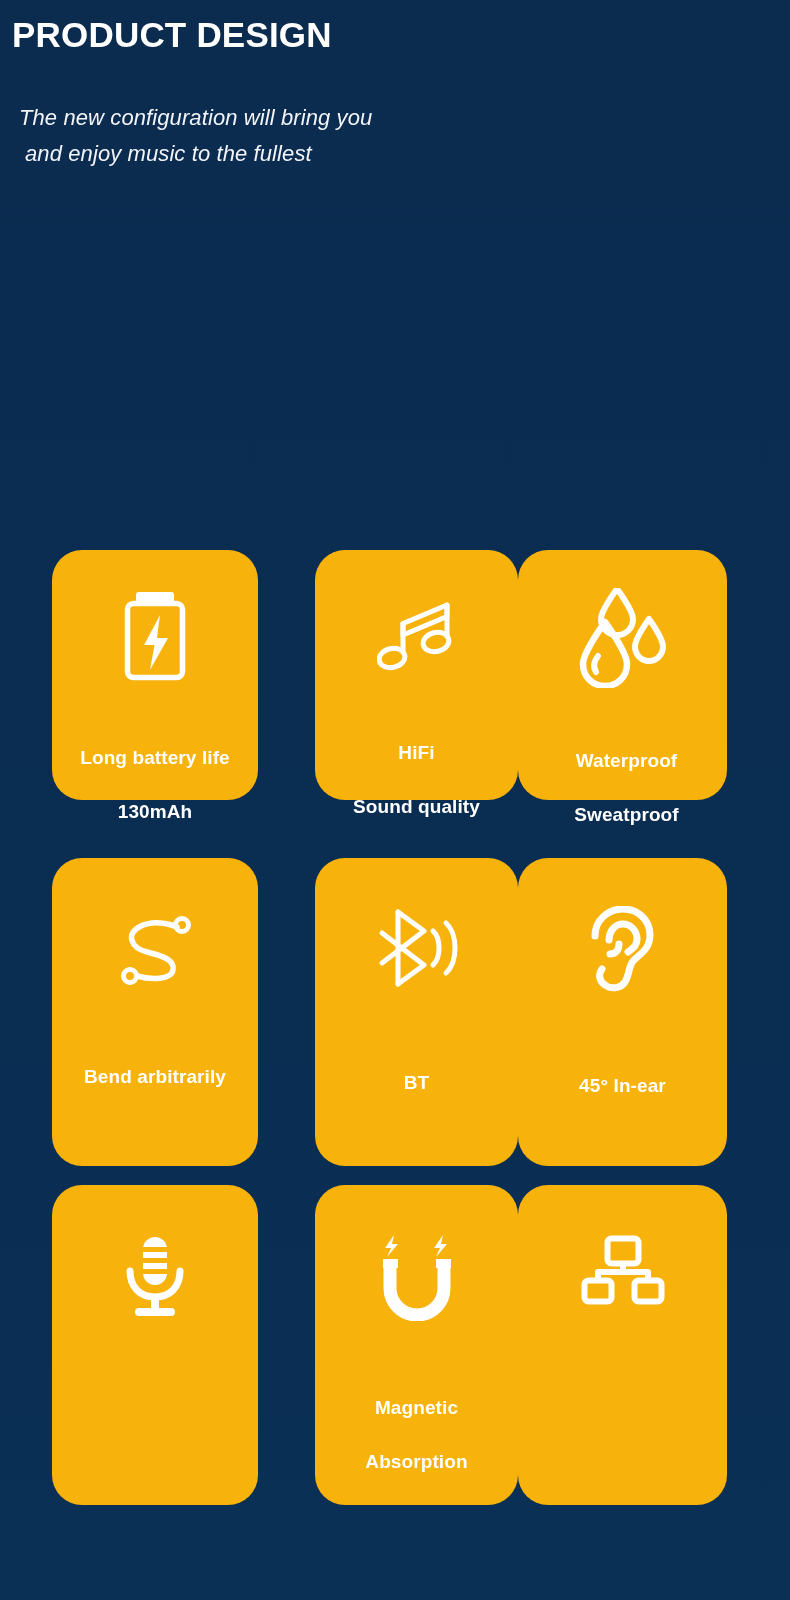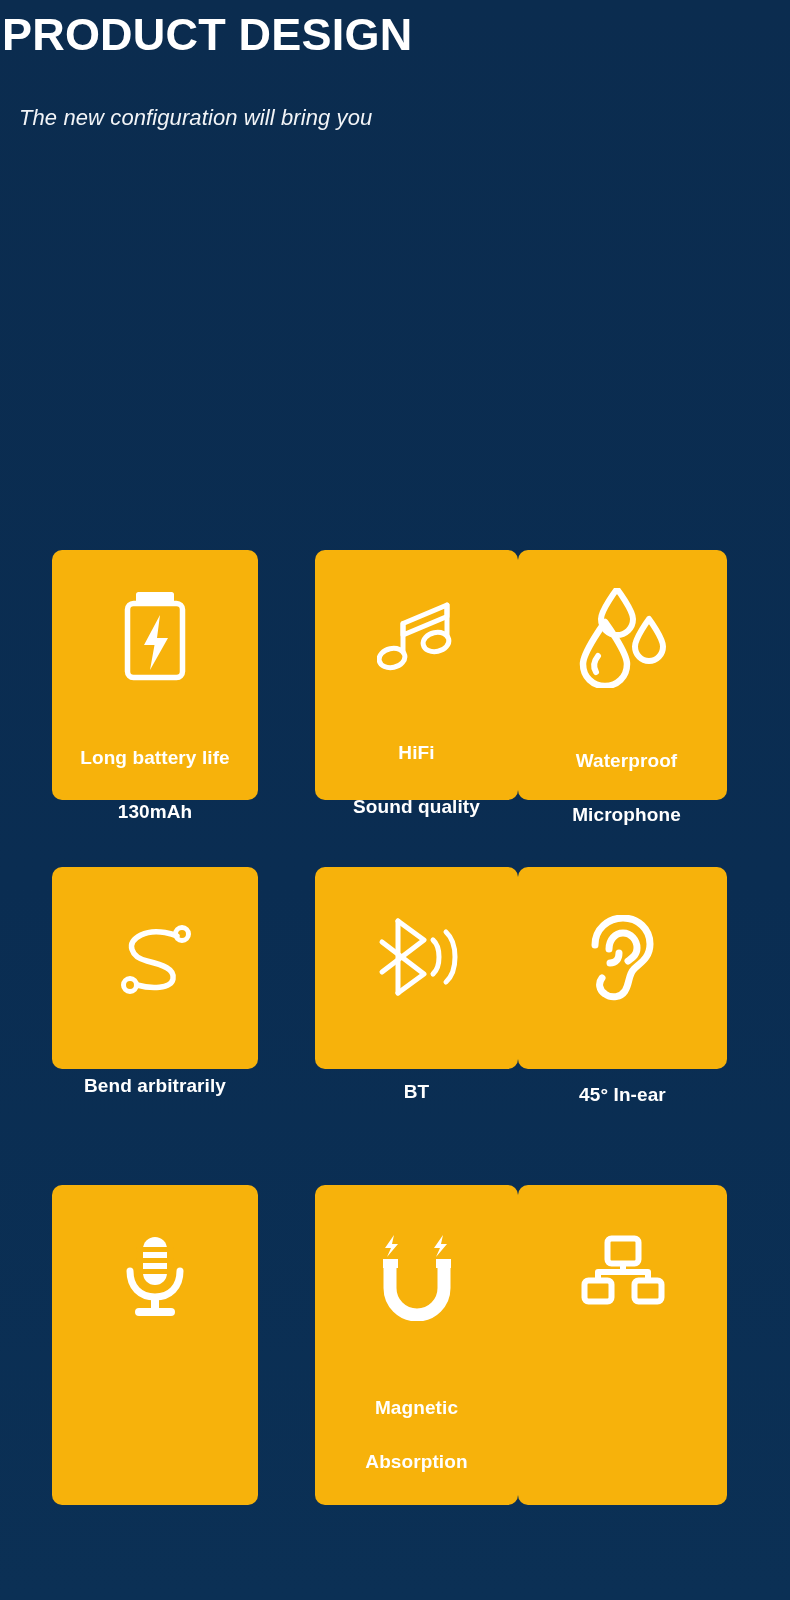--- a/index.html
+++ b/index.html
@@ -21,23 +21,23 @@
     height: 1600px;
     background: linear-gradient(180deg, #0b2c4f 0%, #0a2d52 55%, #0b3055 100%);
   }
   .header {
     position: absolute;
     left: 0; top: 0;
     width: 790px;
   }
   .page-title {
     position: absolute;
-    left: 2px;
+    left: 12px;
     top: 14px;
-    font-size: 45px;
+    font-size: 35px;
     font-weight: bold;
     letter-spacing: 0.2px;
     color: #ffffff;
     line-height: 42px;
     white-space: nowrap;
   }
   .subtitle {
     position: absolute;
     left: 19px;
     top: 100px;
@@ -52,34 +52,34 @@
 
   .grid {
     position: absolute;
     left: 0;
     top: 550px;
     width: 790px;
   }
   .card {
     position: absolute;
     background: #F7B20B;
-    border-radius: 10px;
+    border-radius: 30px;
     display: flex;
     flex-direction: column;
     align-items: center;
   }
 
   
   .col1 { left: 52px;  width: 206px; }
   .col2 { left: 287px; width: 203px; margin-left: 28px; }
   .col3 { left: 518px; width: 209px; }
 
   
   .row1 { top: 0px;   height: 250px; }
-  .row2 { top: 317px; height: 202px; }
+  .row2 { top: 308px; height: 308px; }
   .row3 { top: 635px; height: 320px; }
 
   .icon-wrap {
     display: flex;
     align-items: center;
     justify-content: center;
     width: 100%;
   }
   .icon-wrap svg { display: block; }
   .card-label {
@@ -122,20 +122,21 @@
 </style>
 </head>
 <body>
 
 <div class="page">
 
   <div class="header">
     <div class="page-title">PRODUCT DESIGN</div>
     <div class="subtitle">
       <span class="line">The new configuration will bring you</span>
+      <span class="line indent">and enjoy music to the fullest</span>
     </div>
   </div>
 
   <div class="grid">
 
     <div class="card col1 row1 c-battery">
       <div class="icon-wrap">
         <svg width="66" height="96" viewBox="0 0 66 96" fill="none" aria-hidden="true">
           <rect x="14" y="4" width="38" height="11" rx="2.5" fill="#ffffff"></rect>
           <rect x="5.5" y="15.5" width="55" height="74" rx="6" stroke="#ffffff" stroke-width="5.5"></rect>
@@ -168,21 +169,21 @@
       <div class="icon-wrap">
         <svg width="88" height="100" viewBox="0 0 88 100" fill="none" aria-hidden="true">
           <path d="M38 1 C38 1 22 22 22 31 C22 40.5 29.5 47 38 47 C46.5 47 54 40.5 54 31 C54 22 38 1 38 1 Z" stroke="#ffffff" stroke-width="6" stroke-linejoin="round"></path>
           <path d="M70 31 C70 31 56 50 56 58.5 C56 67 62.5 73 70 73 C77.5 73 84 67 84 58.5 C84 50 70 31 70 31 Z" stroke="#ffffff" stroke-width="6" stroke-linejoin="round"></path>
           <path d="M26 34 C26 34 4 64 4 76 C4 89 13.8 98 26 98 C38.2 98 48 89 48 76 C48 64 26 34 26 34 Z" stroke="#ffffff" stroke-width="6.5" stroke-linejoin="round"></path>
           <path d="M19 68 C15 73 14 79 17 84" stroke="#ffffff" stroke-width="6" stroke-linecap="round"></path>
         </svg>
       </div>
       <div class="card-label">
         <span>Waterproof</span><br>
-        <span>Microphone</span>
+        <span>Sweatproof</span>
       </div>
     </div>
 
     <div class="card col1 row2 c-bend">
       <div class="icon-wrap">
         <svg width="80" height="72" viewBox="0 0 80 72" fill="none" aria-hidden="true">
           <path d="M62 11 C62 11 42 2 26 10 C10 18 16 32 32 36 C48 40 60 44 58 54 C56 64 36 64 22 60" stroke="#ffffff" stroke-width="5.5" stroke-linecap="round"></path>
           <circle cx="67" cy="9" r="6.5" stroke="#ffffff" stroke-width="5"></circle>
           <circle cx="15" cy="60" r="6.5" stroke="#ffffff" stroke-width="5"></circle>
         </svg>

